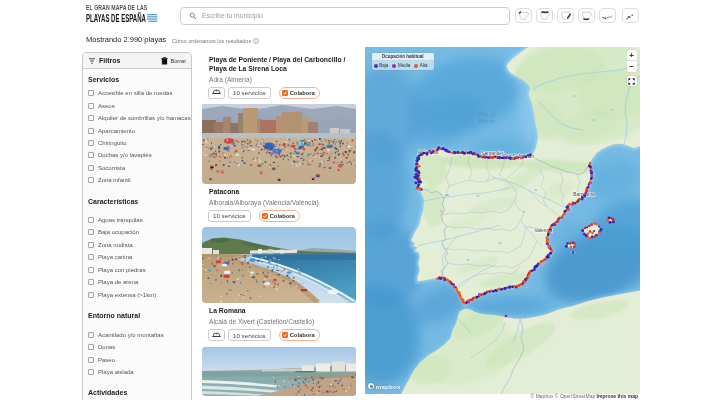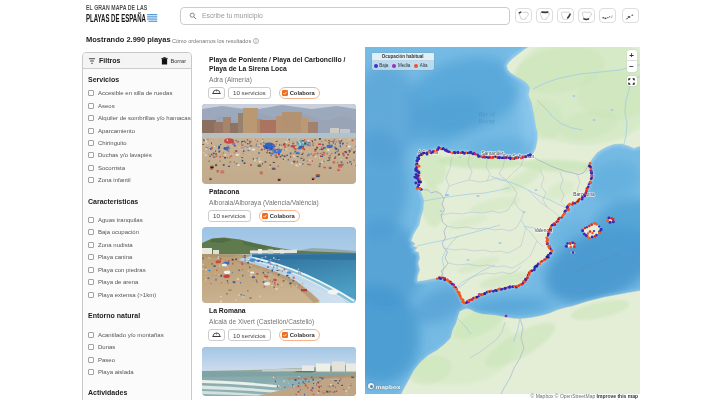--- a/index.html
+++ b/index.html
@@ -6,21 +6,21 @@
 .abs { position:absolute; }
 
 #logo { left:86px; top:4px; line-height:1; }
 #logo .l1 { font-size:8px; color:#4f4f4f; font-weight:bold; letter-spacing:0.1px; transform:scaleX(0.65); transform-origin:0 0; white-space:nowrap; }
 #logo .l2 { font-size:11px; color:#151515; font-weight:bold; letter-spacing:0; transform:scaleX(0.55); transform-origin:0 0; white-space:nowrap; margin-top:1px; }
 #logo .waves { display:inline-block; margin-left:2px; vertical-align:0px; }
 #search { left:180px; top:6.5px; width:330px; height:18px; border:1px solid #ccc; border-radius:4px; background:#fff; display:flex; align-items:center; padding-left:8px; gap:5px; }
 #search span { color:#999; font-size:6.8px; }
 .hbtn { position:absolute; top:7.5px; width:16.5px; height:15px; border:1px solid #ddd; border-radius:4px; background:#fff; display:flex; align-items:center; justify-content:center; }
 
-#mostrando { left:86px; top:35px; font-size:7.5px; font-weight:bold; color:#222; }
+#mostrando { left:86px; top:35px; font-size:7.5px; font-weight:normal; color:#222; }
 #como { left:172px; top:37.5px; font-size:5.5px; color:#777; }
 
 #sidebar { left:82px; top:52px; width:110px; height:352px; border:1px solid #c9c9c9; border-radius:4px 4px 0 0; background:#fbfbfb; overflow:hidden; }
 #fhead { height:16px; background:#f4f4f4; border-bottom:1px solid #ccc; display:flex; align-items:center; padding:0 5px; }
 #fhead .ft { font-size:7px; font-weight:bold; color:#222; margin-left:3px; }
 #fhead .borrar { margin-left:auto; font-size:5.6px; color:#333; display:flex; align-items:center; gap:2px; }
 .sechead { font-size:7px; font-weight:bold; color:#222; padding:0 5px; }
 .crow { display:flex; align-items:center; padding:0 5px; height:12.45px; }
 .cb { width:6px; height:6px; border:1px solid #a2a2a2; border-radius:1px; background:#fff; flex:none; }
 .cl { font-size:6px; color:#555; margin-left:4px; white-space:nowrap; }

